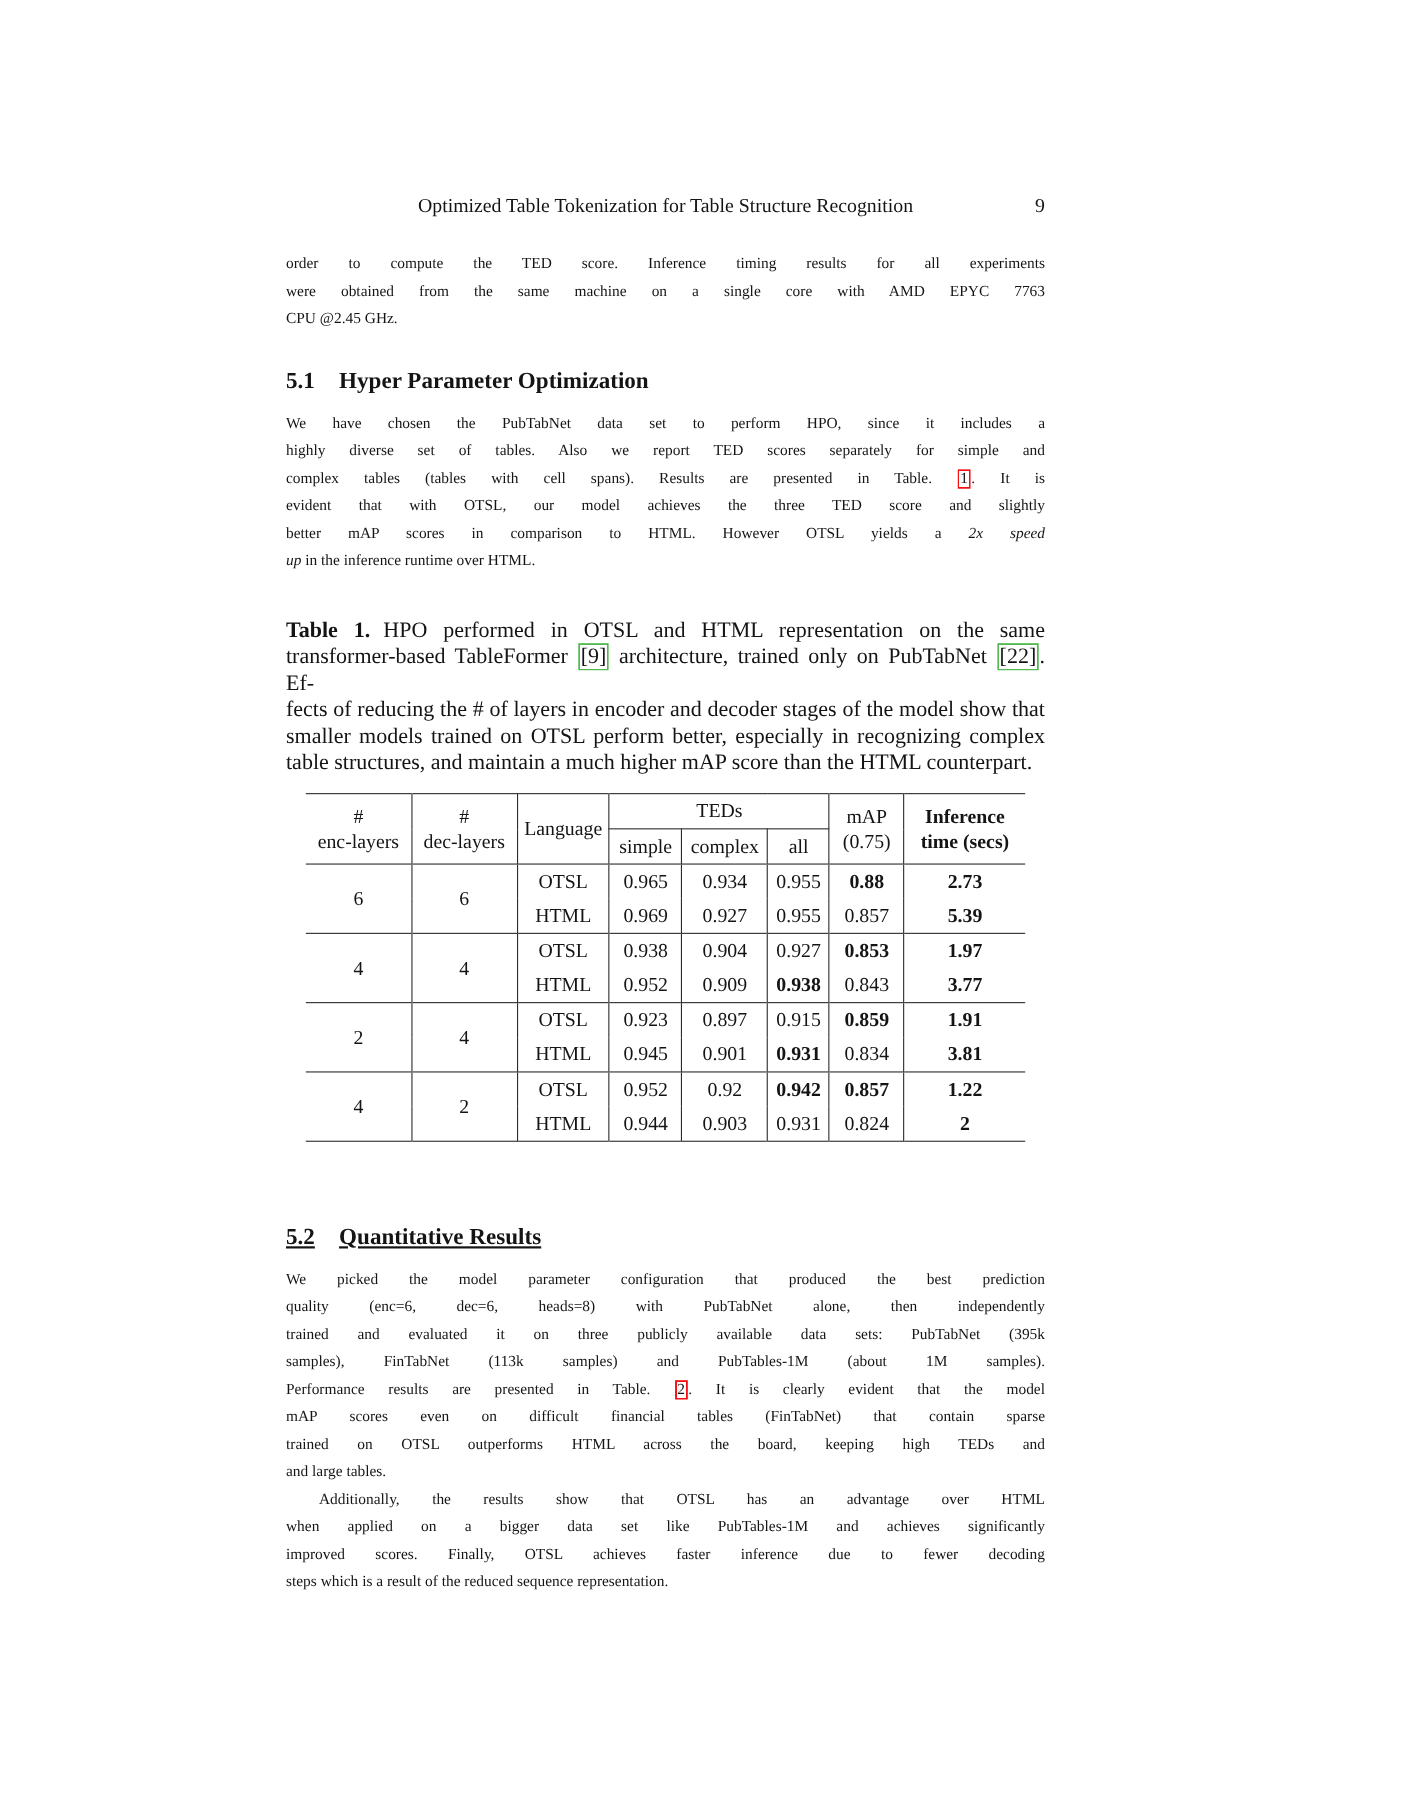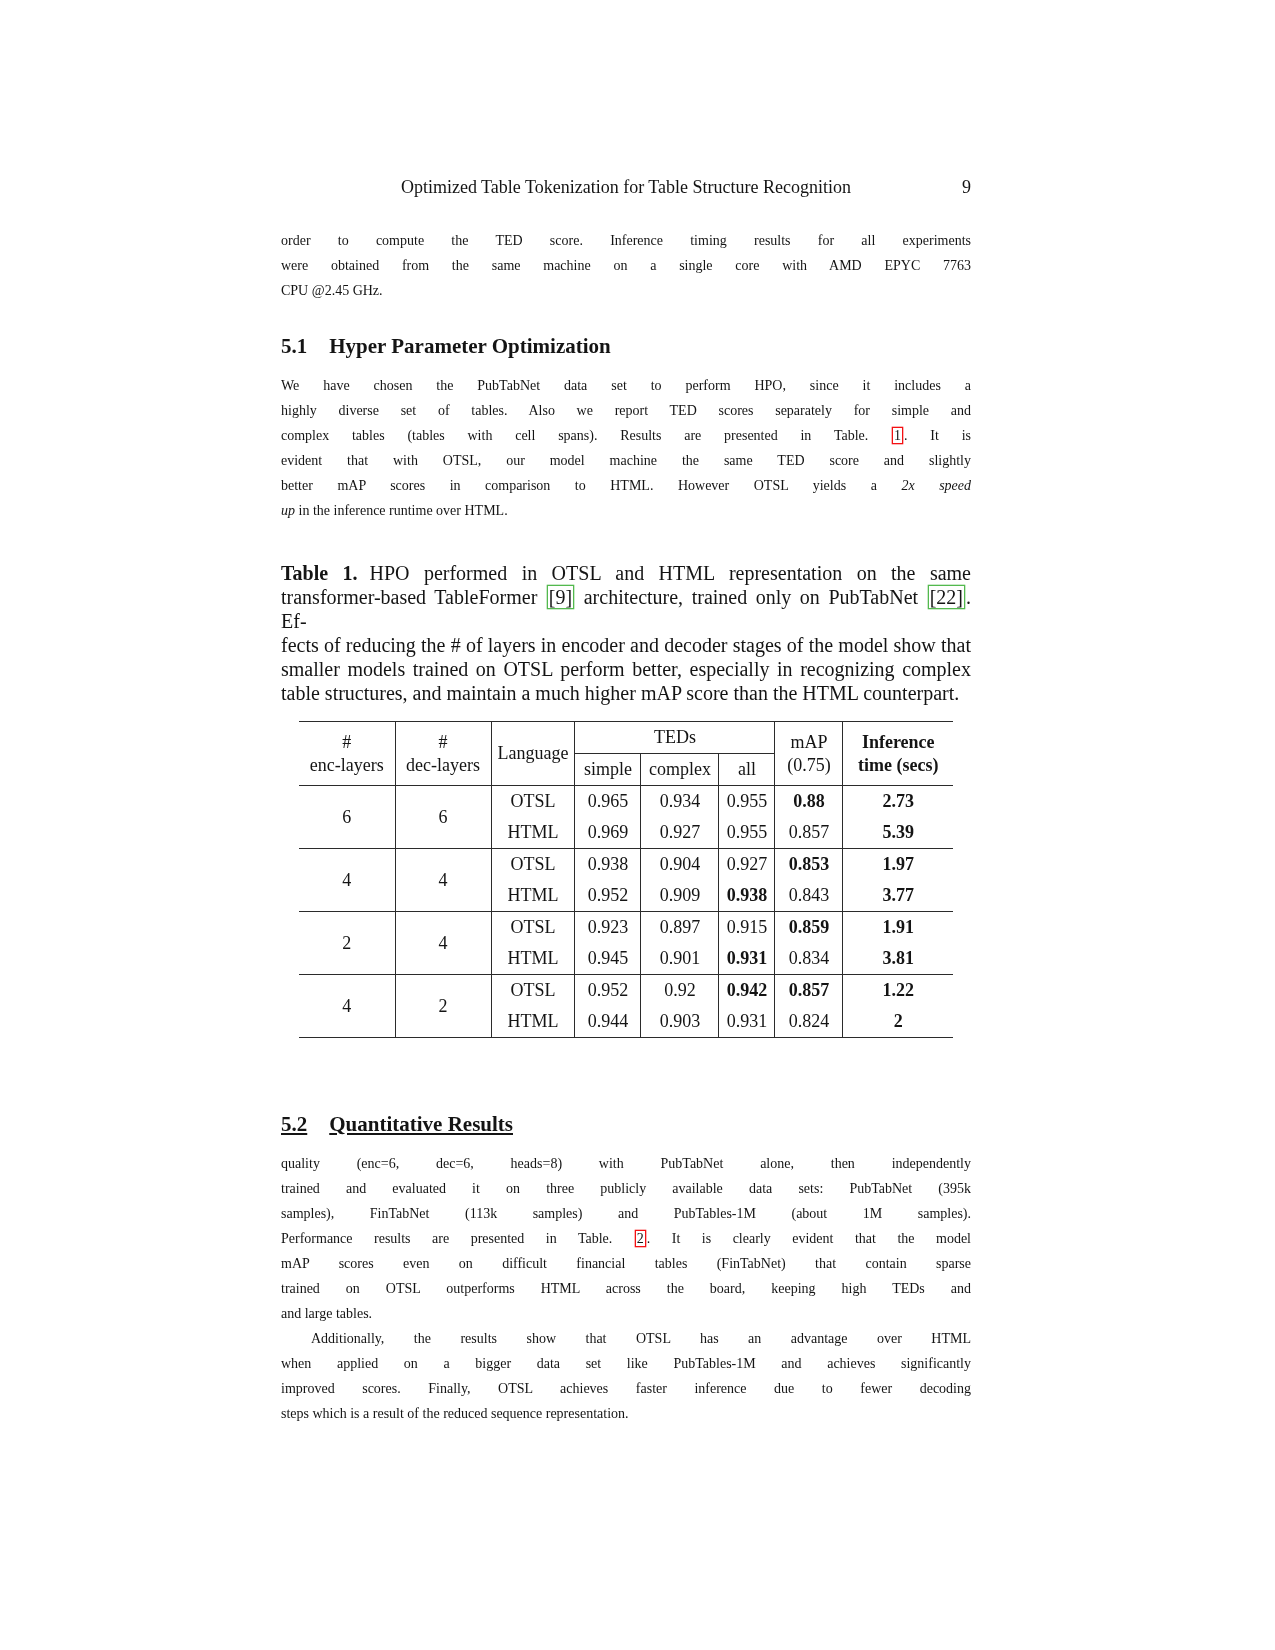--- a/index.html
+++ b/index.html
@@ -1,21 +1,21 @@
 <!DOCTYPE html>
 <html style="--reference-box-red: #f41013; --citation-box-green: #53b94e; --text: #141414; --rule: #2b2b2b;"><head>
 <meta charset="utf-8">
 <style>
   html,body { margin:0; padding:0; }
   body {
     width:1275px; height:1650px; background:#ffffff; position:relative;
     font-family:"Liberation Serif", serif; color:#141414;
     -webkit-font-smoothing:antialiased;
   }
-  .page { position:absolute; left:281px; top:0; width:690px; padding-top:176px; }
+  .page { position:absolute; left:260px; top:0; width:690px; padding-top:176px; }
 
   .running-head { position:relative; font-size:18px; line-height:23px; margin-bottom:29px; }
   .rh-title { text-align:center; padding:0 30px; }
   .rh-page { position:absolute; right:0; top:0; }
 
   .body-text { font-size:14px; line-height:25px;font-family:Liberation Serif, serif; }
   .line { text-align:justify; text-align-last:justify; }
   .line.last { text-align-last:left; }
   .indent-first .line:first-child { text-indent:30px; }
 
@@ -68,21 +68,21 @@
     </div>
 
   <div class="sec-heading">
     <span class="sec-num">5.1</span><span>Hyper Parameter Optimization</span>
   </div>
 
   <div class="body-text">
       <div class="line">We have chosen the PubTabNet data set to perform HPO, since it includes a</div>
       <div class="line">highly diverse set of tables. Also we report TED scores separately for simple and</div>
       <div class="line">complex tables (tables with cell spans). Results are presented in Table. <span class="seg-ref-red">1</span>. It is</div>
-      <div class="line">evident that with OTSL, our model machine the same TED score and slightly</div>
+      <div class="line">evident that with OTSL, our model achieves the three TED score and slightly</div>
       <div class="line">better mAP scores in comparison to HTML. However OTSL yields a <span class="seg-i">2x speed</span></div>
       <div class="line last"><span class="seg-i">up</span> in the inference runtime over HTML.</div>
     </div>
 
   <div class="caption">
       <div class="line"><span class="seg-b seg-gap">Table 1.</span>HPO performed in OTSL and HTML representation on the same</div>
       <div class="line">transformer-based TableFormer <span class="seg-ref-green">[9]</span> architecture, trained only on PubTabNet <span class="seg-ref-green">[22]</span>. Ef-</div>
       <div class="line">fects of reducing the # of layers in encoder and decoder stages of the model show that</div>
       <div class="line">smaller models trained on OTSL perform better, especially in recognizing complex</div>
       <div class="line last">table structures, and maintain a much higher mAP score than the HTML counterpart.</div>
@@ -188,20 +188,21 @@
           <td class="col-time">2</td>
         </tr>
       </tbody>
   </table>
 
   <div class="sec-heading mt-lg">
     <span class="sec-num">5.2</span><span>Quantitative Results</span>
   </div>
 
   <div class="body-text">
+      <div class="line">We picked the model parameter configuration that produced the best prediction</div>
       <div class="line">quality (enc=6, dec=6, heads=8) with PubTabNet alone, then independently</div>
       <div class="line">trained and evaluated it on three publicly available data sets: PubTabNet (395k</div>
       <div class="line">samples), FinTabNet (113k samples) and PubTables-1M (about 1M samples).</div>
       <div class="line">Performance results are presented in Table. <span class="seg-ref-red">2</span>. It is clearly evident that the model</div>
       <div class="line">mAP scores even on difficult financial tables (FinTabNet) that contain sparse</div>
       <div class="line">trained on OTSL outperforms HTML across the board, keeping high TEDs and</div>
       <div class="line last">and large tables.</div>
     </div>
   <div class="body-text indent-first">
       <div class="line">Additionally, the results show that OTSL has an advantage over HTML</div>

